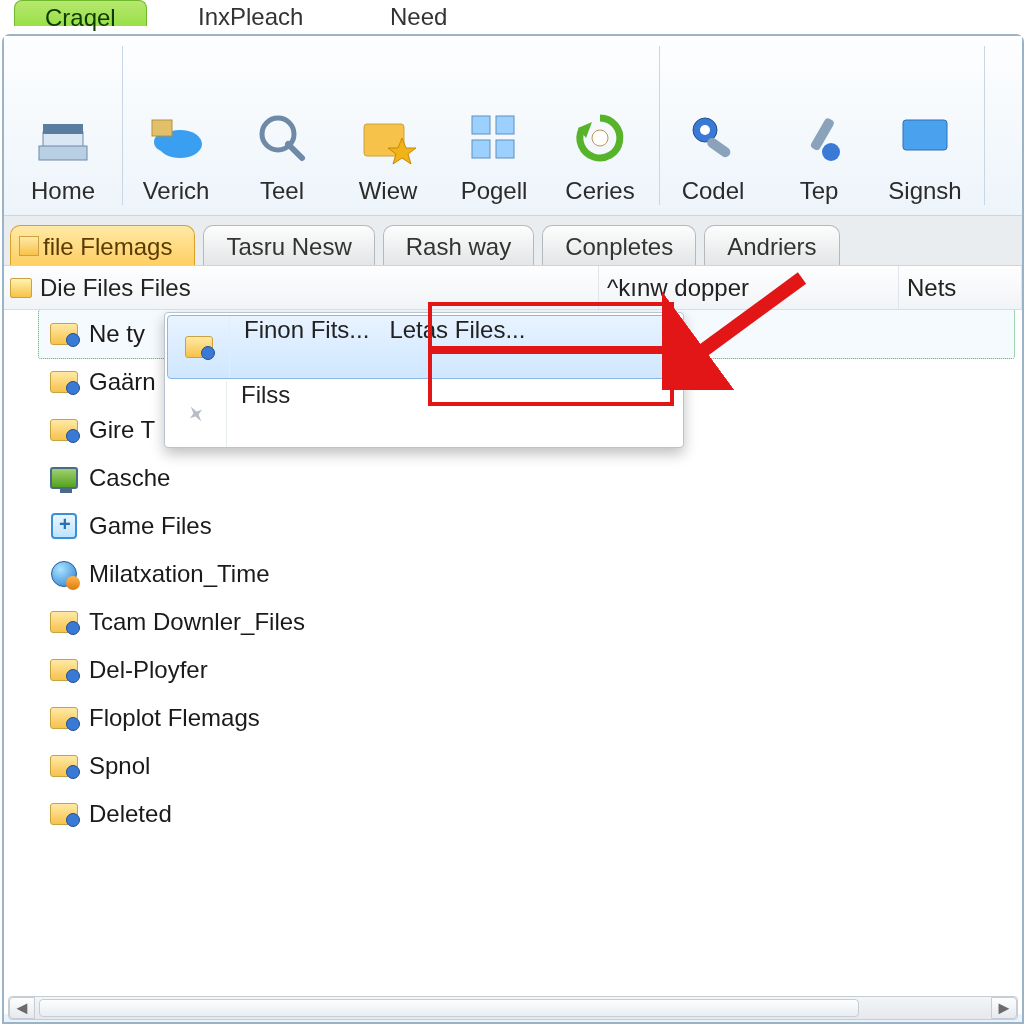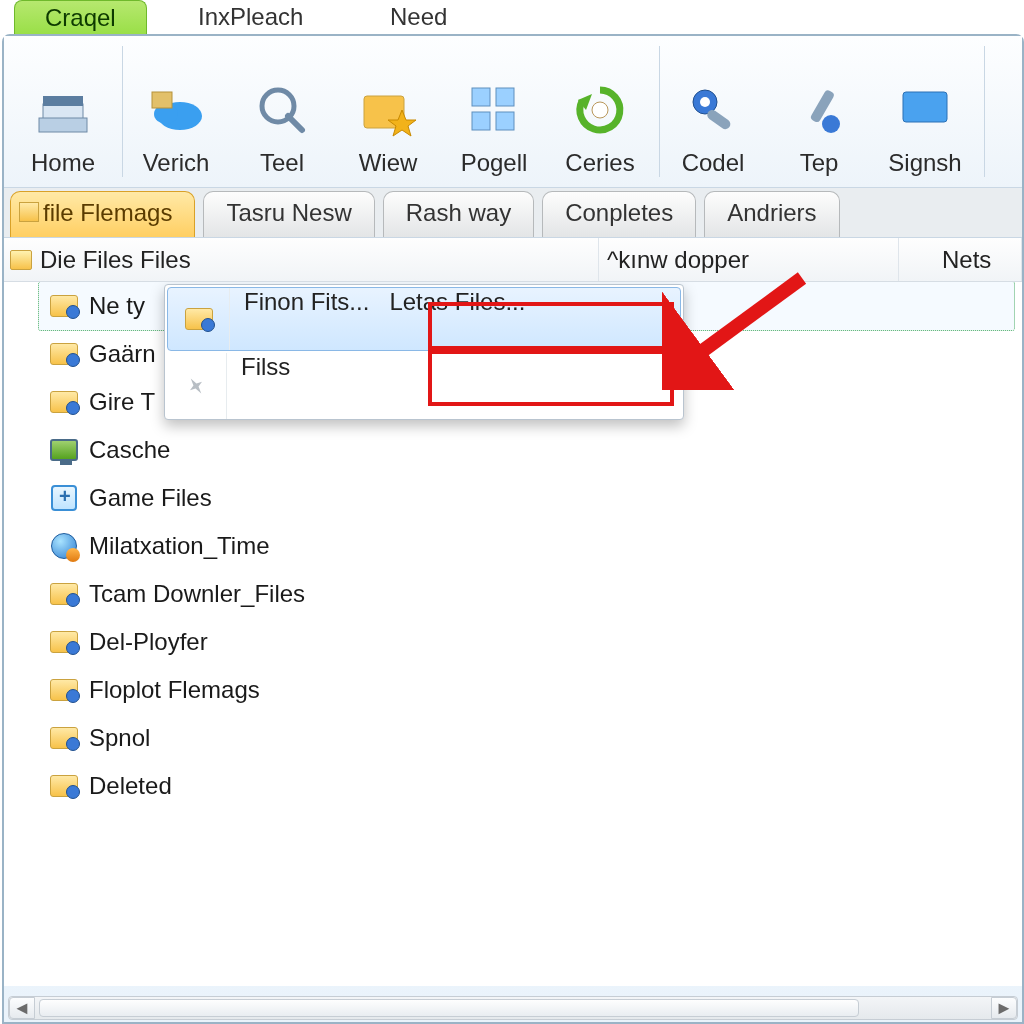--- a/index.html
+++ b/index.html
@@ -2,54 +2,54 @@
 <html><head>
 <meta charset="utf-8">
 <style>
   * { box-sizing: border-box; }
   html, body { margin:0; padding:0; width:1024px; height:1024px; font-family: "Segoe UI", Tahoma, Arial, sans-serif; font-size:24px; background:#fff; overflow:hidden; }
 
   
   .menu-bar { position:relative; height:34px; background:#fff; }
   .menu-bar .menu-item { position:absolute; top:0; height:34px; line-height:34px; padding:0 30px; color:#333; }
   .menu-bar .menu-item.active {
-    left:14px; top:0; height:34px;
+    left:14px; top:0; height:26px;
     background:linear-gradient(#b6e86f,#9adf48);
     border:1px solid #6fb92c; border-bottom:none;
     border-radius:8px 8px 0 0; color:#0d3a00; padding:0 30px;
   }
   .menu-bar .mi2 { left:168px; }
   .menu-bar .mi3 { left:360px; }
 
   
   .window-frame {
     position:absolute; left:2px; top:34px; right:0; bottom:0;
     border:2px solid #9ab3c6; border-radius:8px 8px 0 0;
     background:linear-gradient(#f6fbff,#eaf3fb);
   }
 
   
   .toolbar {
     display:flex; align-items:flex-end; gap:0; padding:10px 0 10px 6px;
-    height:152px; border-bottom:1px solid #c9d7e4;
+    height:180px; border-bottom:1px solid #c9d7e4;
     background:linear-gradient(#fdfeff,#edf4fa);
     overflow:hidden;
   }
   .tool-group { display:flex; border-right:1px solid #c9d7e4; height:100%; padding-right:6px; }
   .tool-btn { width:106px; display:flex; flex-direction:column; align-items:center; justify-content:flex-end; gap:8px; cursor:default; }
   .tool-btn .icon { width:62px; height:62px; display:flex; align-items:center; justify-content:center; }
   .tool-btn .lbl { color:#2b2b2b; font-size:24px; }
 
   
   .tabs-row {
     height:50px; display:flex; align-items:flex-end; gap:8px; padding:0 6px;
     background:#e9edf0; border-bottom:1px solid #c9d7e4;
   }
   .tabs-row .tab {
-    height:46px; line-height:42px; padding:0 22px;
+    height:40px; line-height:42px; padding:0 22px;
     border:1px solid #b6b9bb; border-bottom:none;
     border-radius:10px 10px 0 0;
     background:linear-gradient(#fdfdfd,#e3e5e6);
     color:#333;
   }
   .tabs-row .tab.active {
     background:linear-gradient(#ffe9a6,#ffcf63);
     border-color:#d9a128; color:#5a3b00;
     padding-left:32px; position:relative;
   }
@@ -64,21 +64,21 @@
     background:linear-gradient(#fefefe,#f1f4f7);
     border-bottom:1px solid #d6dde4; font-size:24px; color:#222;
   }
   .cols-row .col { height:100%; line-height:44px; border-right:1px solid #dfe5eb; padding-left:8px; white-space:nowrap; overflow:hidden; }
   .cols-row .col.c1 { width:595px; padding-left:36px; position:relative;}
   .cols-row .col.c1::before{
     content:""; position:absolute; left:6px; top:12px; width:20px; height:18px;
     background:linear-gradient(#fff2b0,#f7c24a); border:1px solid #caa23f; border-radius:2px;
   }
   .cols-row .col.c2 { width:300px; }
-  .cols-row .col.c3 { flex:1;margin-left:35px; }
+  .cols-row .col.c3 { flex:1; }
 
   
   .file-area { position:relative; height:calc(100% - 160px - 50px - 44px - 28px); overflow:hidden; background:#fff; }
   .file-list { position:relative;padding-left:27px; }
   .row { display:flex; align-items:center; height:48px; padding-left:18px; gap:10px; color:#1a1a1a; }
   .row.selected { outline:1px dotted #4a6; background:rgba(120,180,255,0.07); border-radius:2px; margin:0 8px; padding-left:10px; }
   .row .icon { width:30px; height:30px; flex:none; display:flex; align-items:center; justify-content:center; }
   .ic-folder {
     width:28px; height:22px;
     background:linear-gradient(#ffe9a6,#f7c24a);

